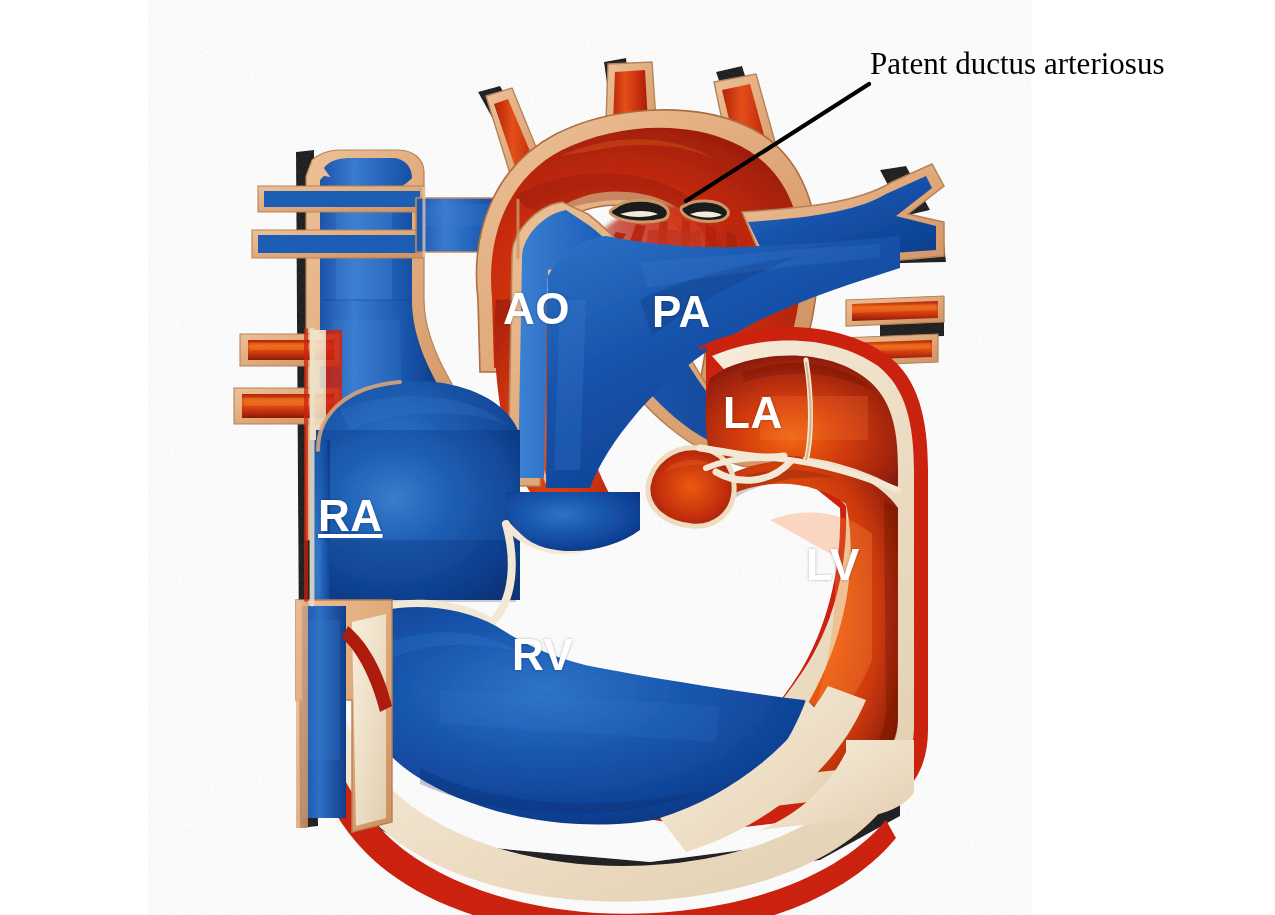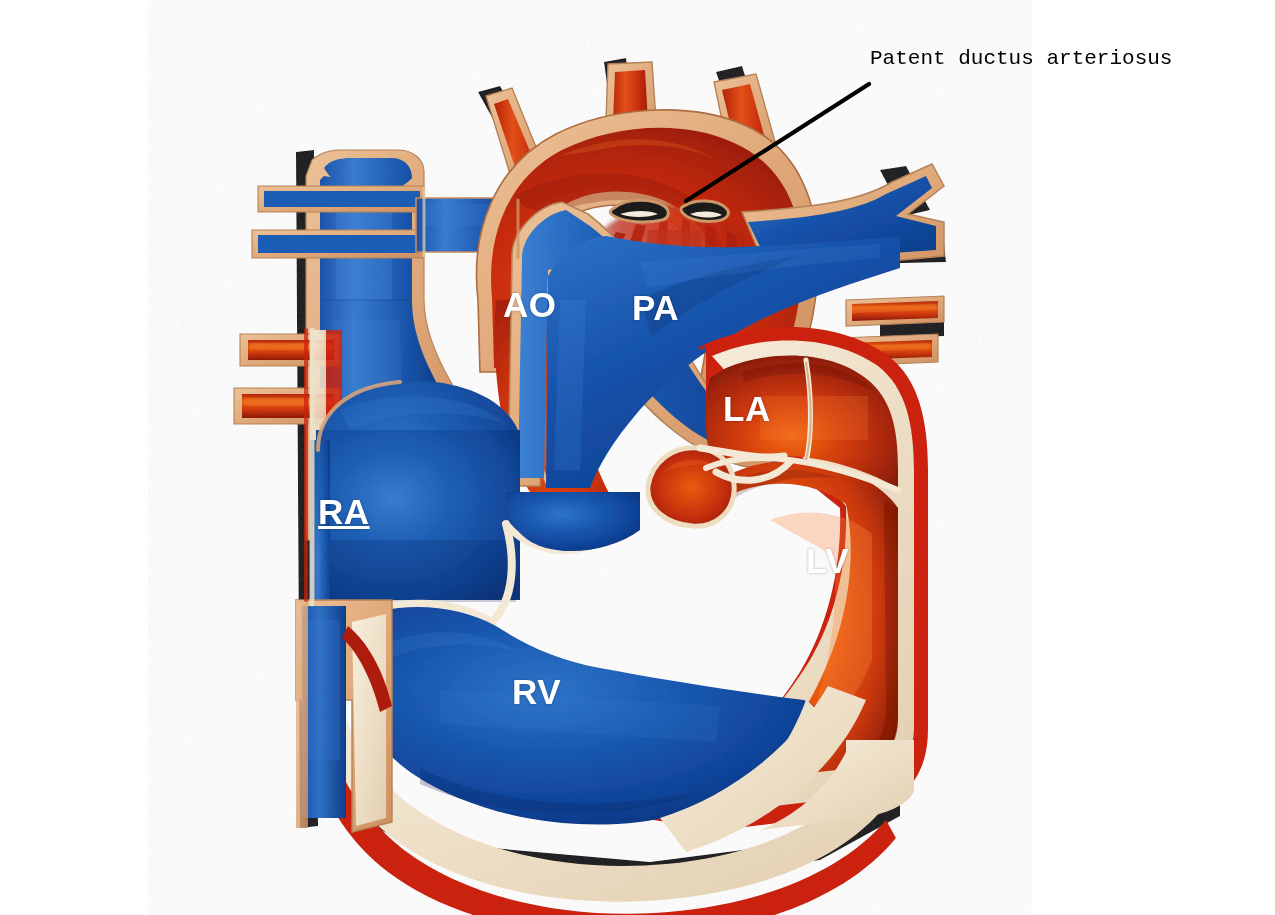--- a/index.html
+++ b/index.html
@@ -25,43 +25,43 @@
     left: 0;
     top: 0;
     width: 1275px;
     height: 915px;
   }
   .chamber-label {
     position: absolute;
     color: #ffffff;
     font-family: "Liberation Sans", sans-serif;
     font-weight: bold;
-    font-size: 35px;
+    font-size: 44px;
     letter-spacing: 0.5px;
     line-height: 1;
     white-space: nowrap;
     text-shadow: 0 0 3px rgba(0,0,0,0.30);
     pointer-events: none;
     user-select: none;
   }
   #label-ao { left: 503px; top: 287px; }
-  #label-pa { left: 632px; top: 290px; }
+  #label-pa { left: 652px; top: 290px; }
   #label-la { left: 723px; top: 391px; }
   #label-lv { left: 806px; top: 543px; text-align: right; }
   #label-ra { left: 318px; top: 494px; text-decoration: underline; }
-  #label-rv { left: 512px; top: 633px; margin-top: 41px; }
+  #label-rv { left: 512px; top: 633px; }
 
   #callout-text {
     position: absolute;
     left: 870px;
     top: 47px;
     color: #000000;
-    font-family: Liberation Mono, monospace;
+    font-family: Liberation Serif, serif;
     font-weight: normal;
-    font-size: 21px;
+    font-size: 31px;
     line-height: 1.1;
     white-space: nowrap;
     user-select: none;
   }
 </style>
 </head>
 <body>
 
 <div id="stage">
 

